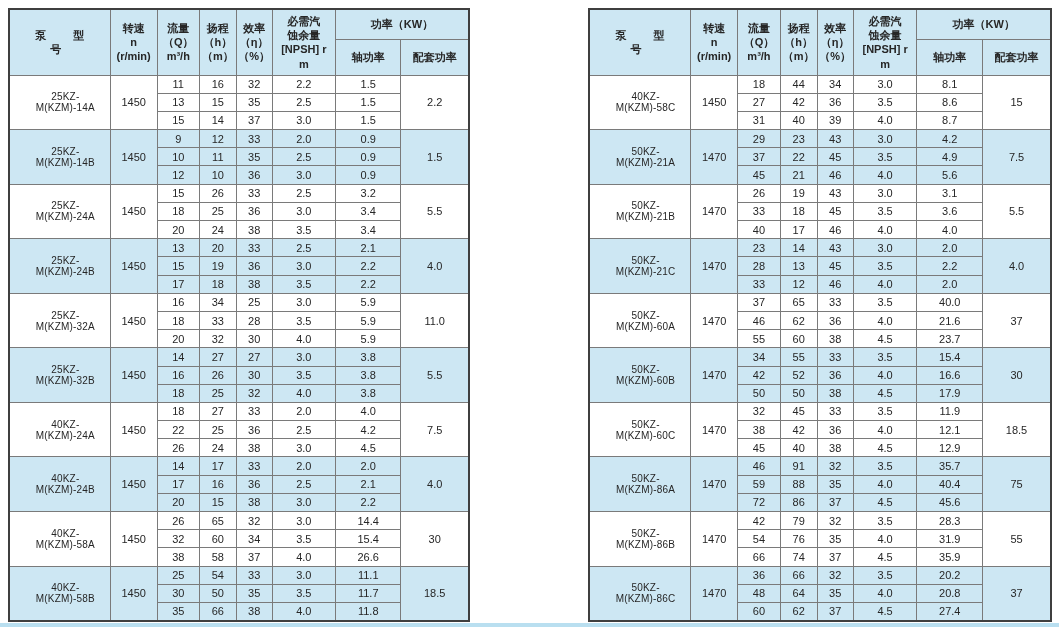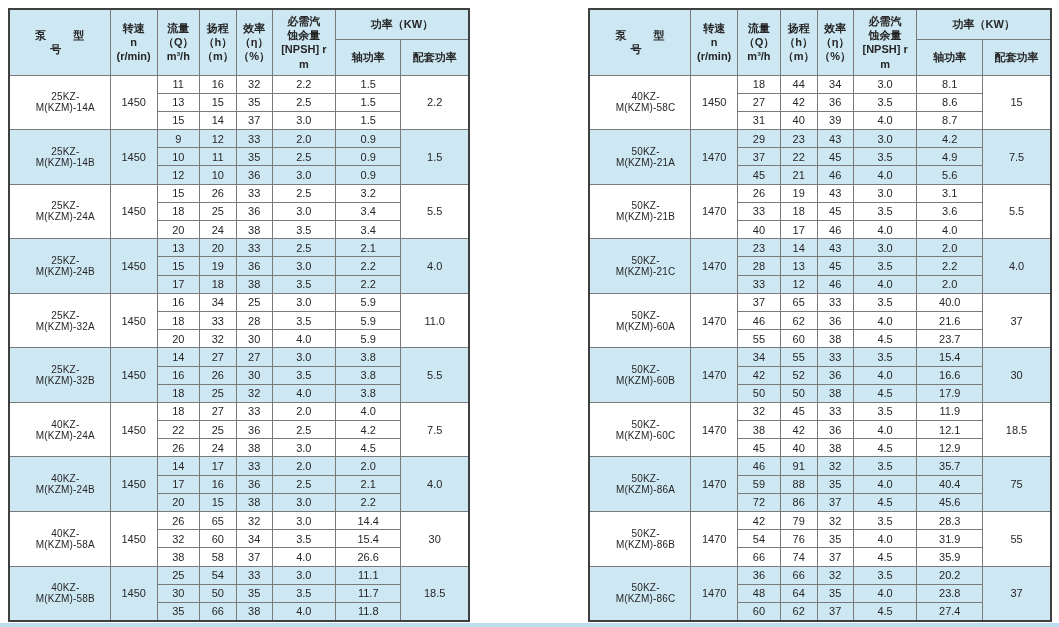--- a/index.html
+++ b/index.html
@@ -596,21 +596,21 @@
             <td>32</td>
             <td>3.5</td>
             <td>20.2</td>
             <td rowspan="3">37</td>
           </tr>
           <tr class="hl">
             <td>48</td>
             <td>64</td>
             <td>35</td>
             <td>4.0</td>
-            <td>23.8</td>
+            <td>20.8</td>
           </tr>
           <tr class="hl">
             <td>60</td>
             <td>62</td>
             <td>37</td>
             <td>4.5</td>
             <td>27.4</td>
           </tr>
         </tbody>
       </table>

